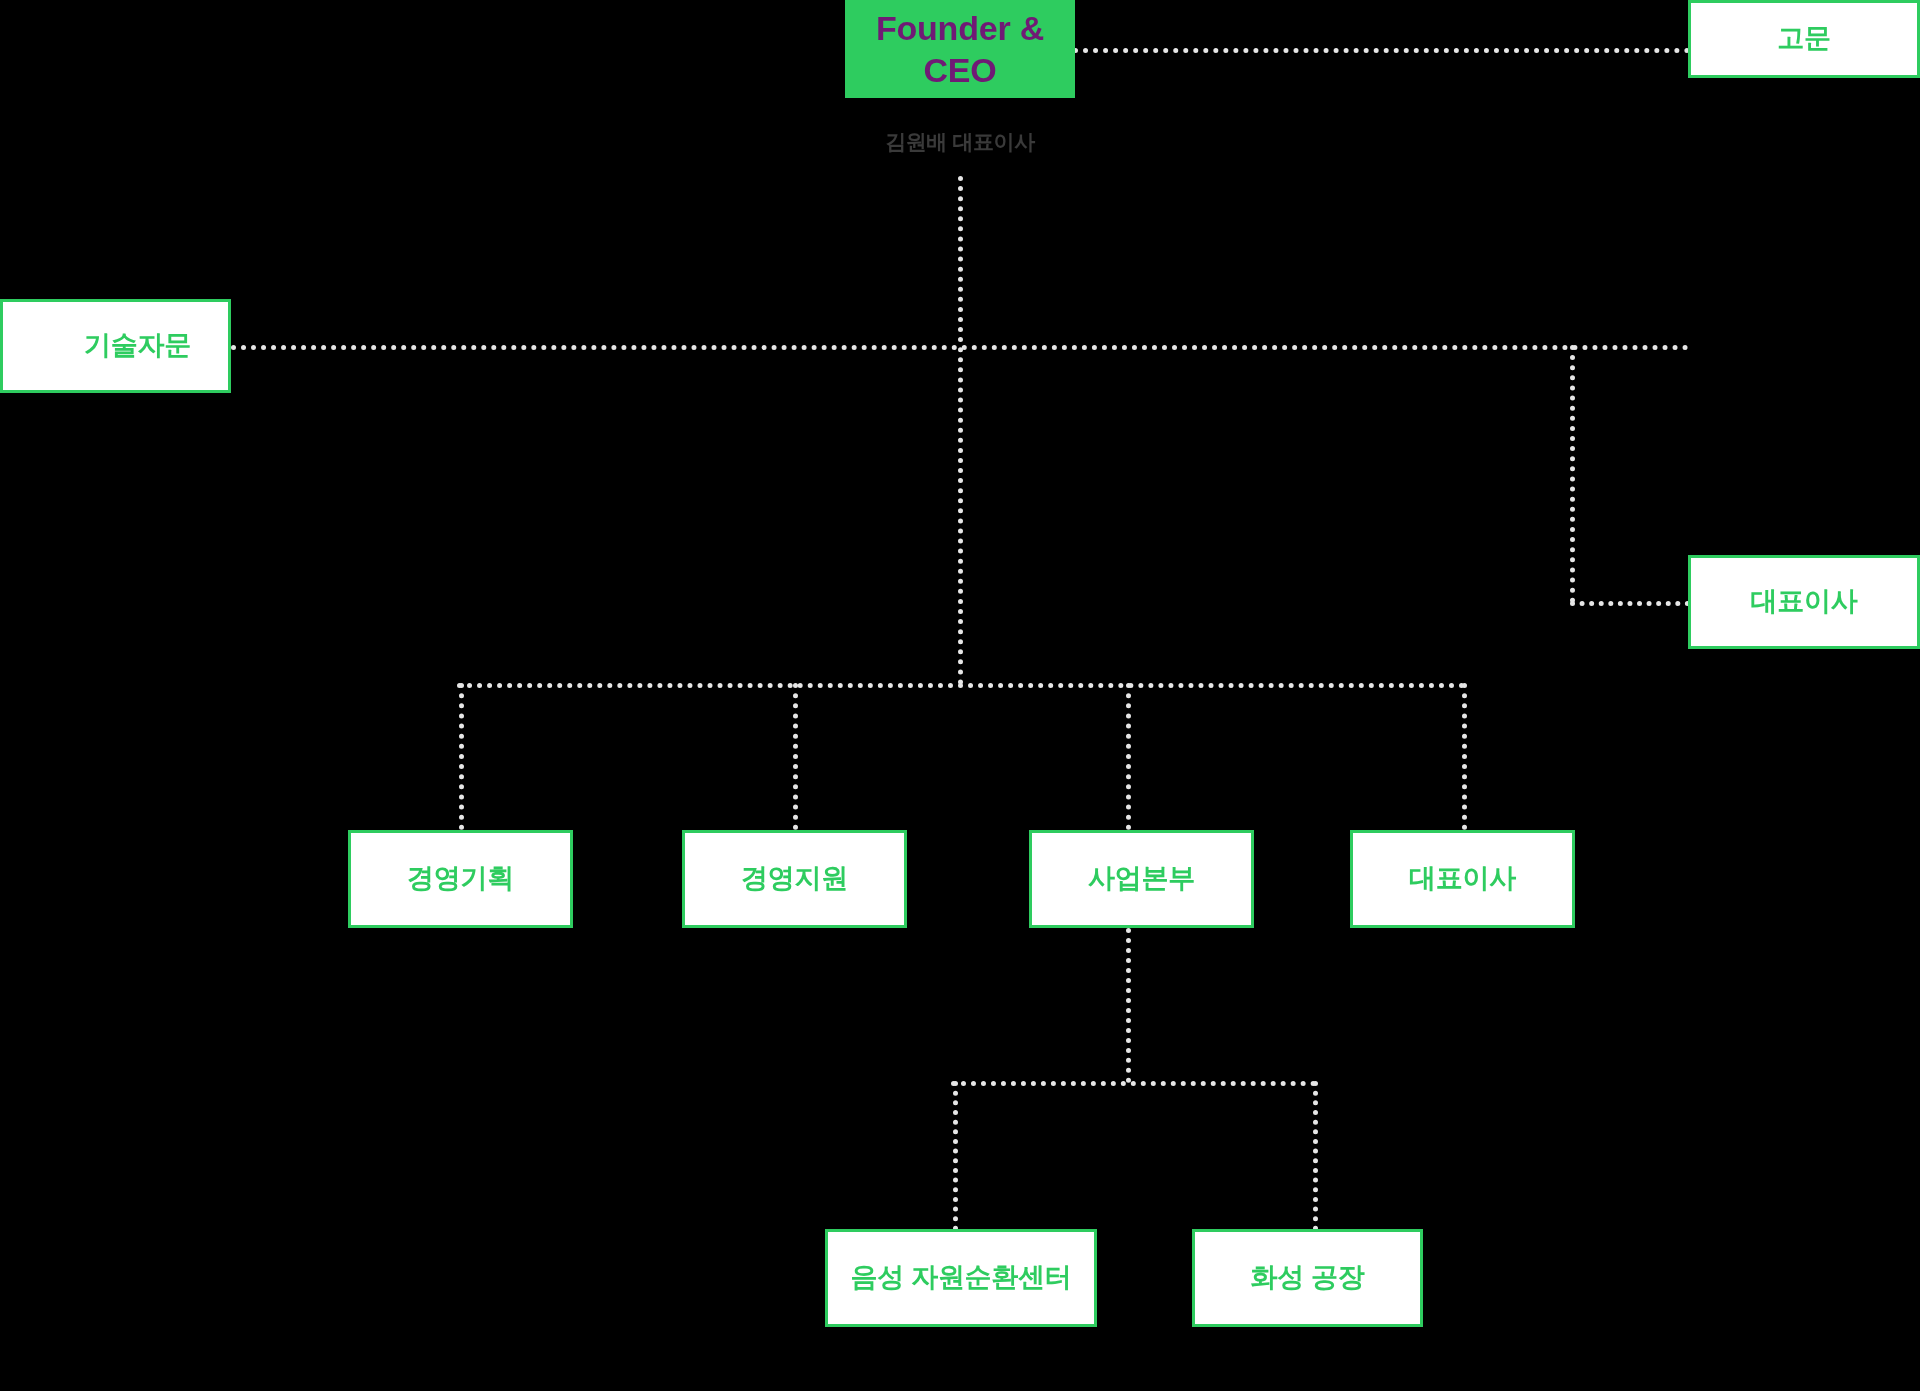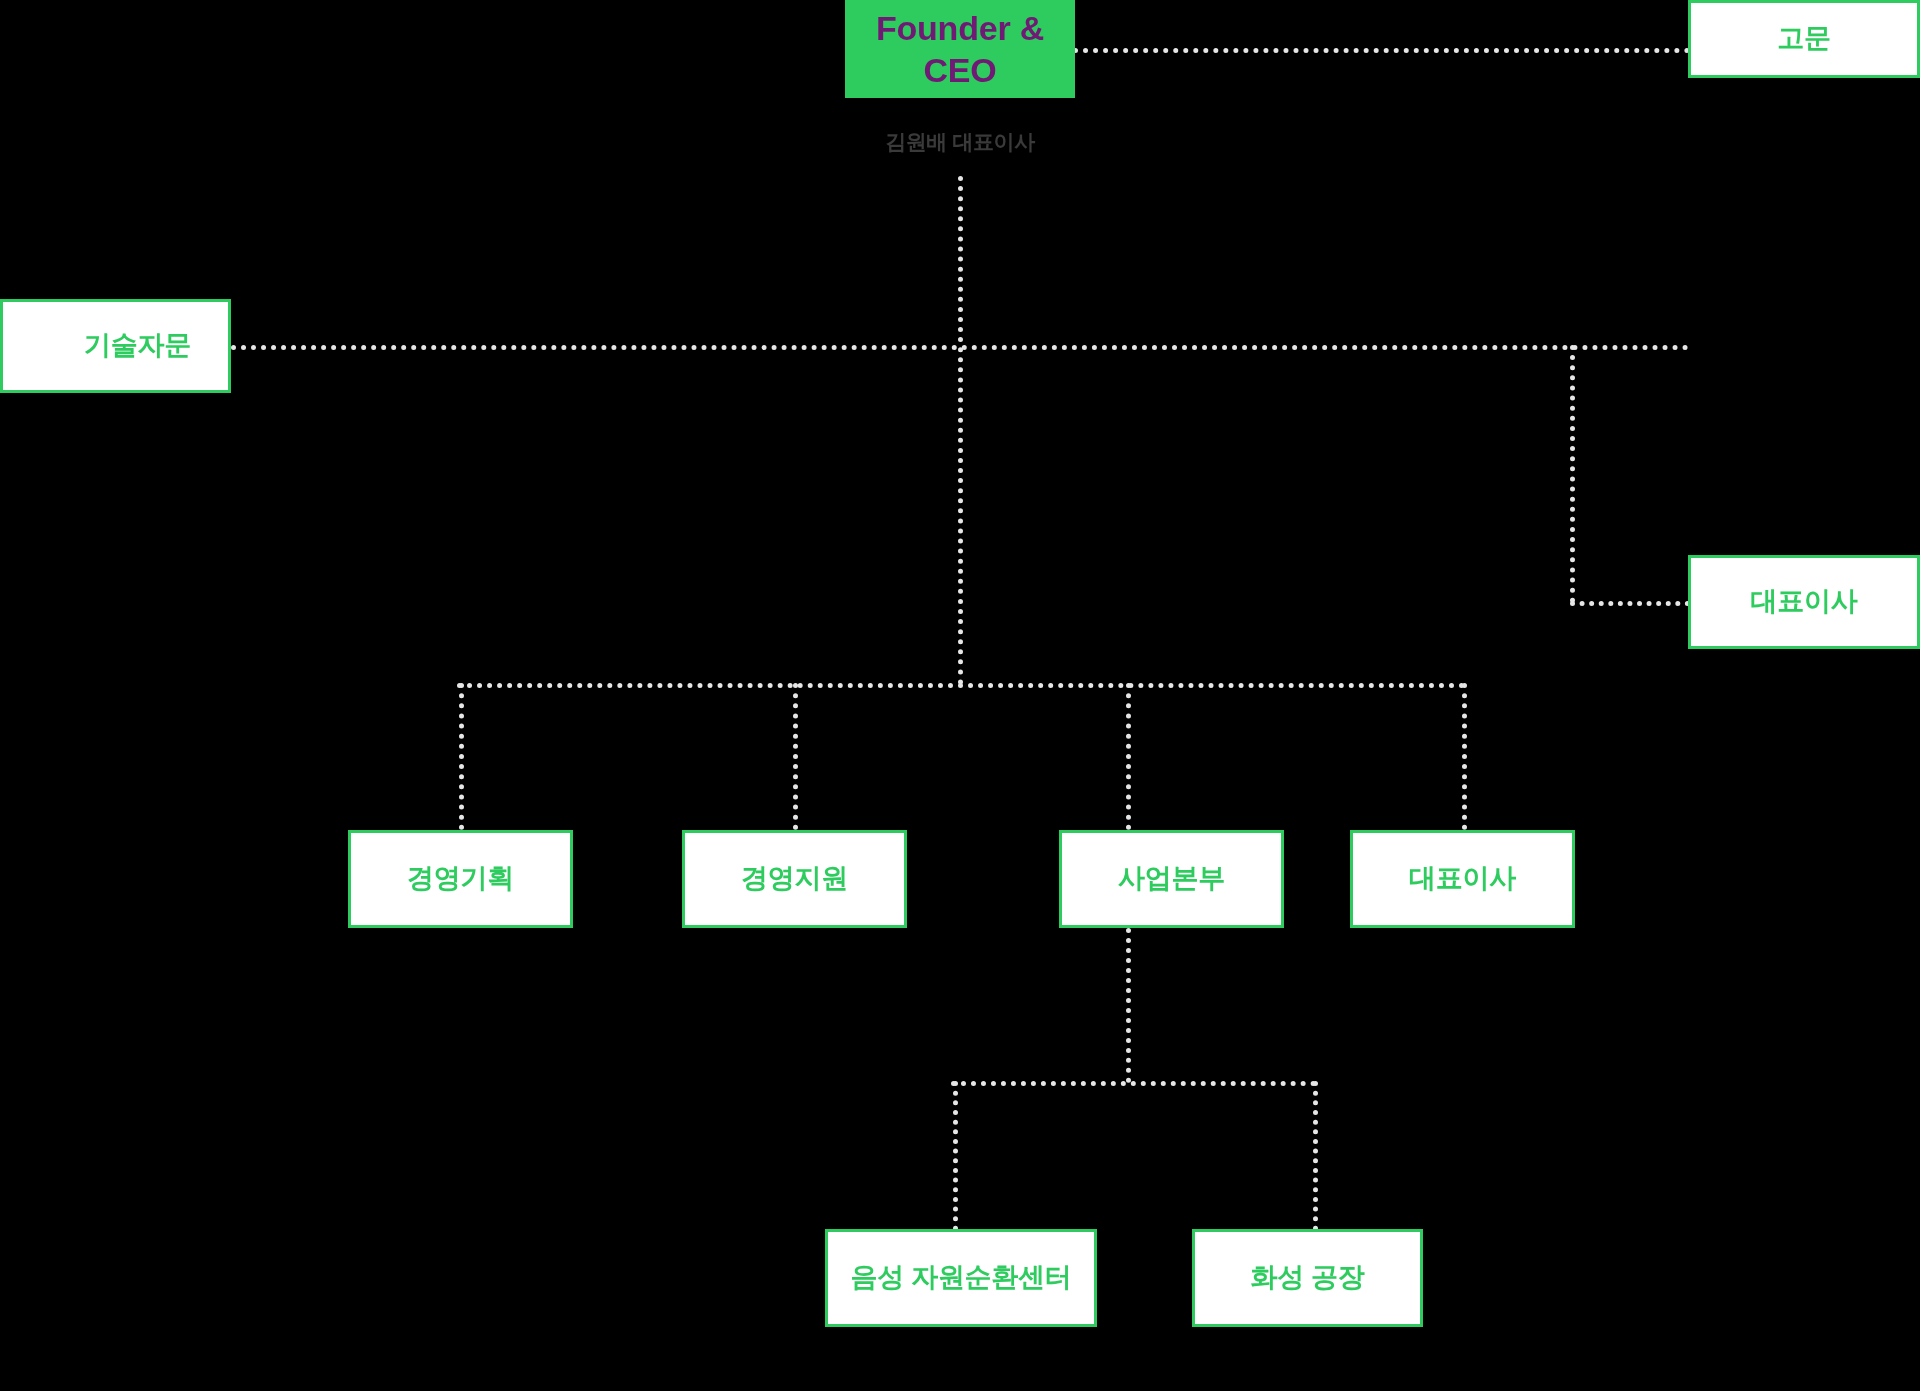--- a/index.html
+++ b/index.html
@@ -110,21 +110,21 @@
 
   <div class="node node-outline" style="left:0px; top:299px; width:231px; height:94px;padding-left:44px;">기술자문</div>
 
 
   <div class="node node-outline" style="left:1688px; top:555px; width:232px; height:94px;">대표이사</div>
 
   <div class="node node-outline" style="left:348px; top:830px; width:225px; height:98px;">경영기획</div>
 
   <div class="node node-outline" style="left:682px; top:830px; width:225px; height:98px;">경영지원</div>
 
-  <div class="node node-outline" style="left:1059px; top:830px; width:225px; height:98px;">사업본부</div>
+  <div class="node node-outline" style="left:1029px; top:830px; width:225px; height:98px;">사업본부</div>
 
   <div class="node node-outline" style="left:1350px; top:830px; width:225px; height:98px;">대표이사</div>
 
   <div class="node node-outline" style="left:825px; top:1229px; width:272px; height:98px;">음성 자원순환센터</div>
 
   <div class="node node-outline" style="left:1192px; top:1229px; width:231px; height:98px;">화성 공장</div>
 
 </div>
 
 </body></html>

